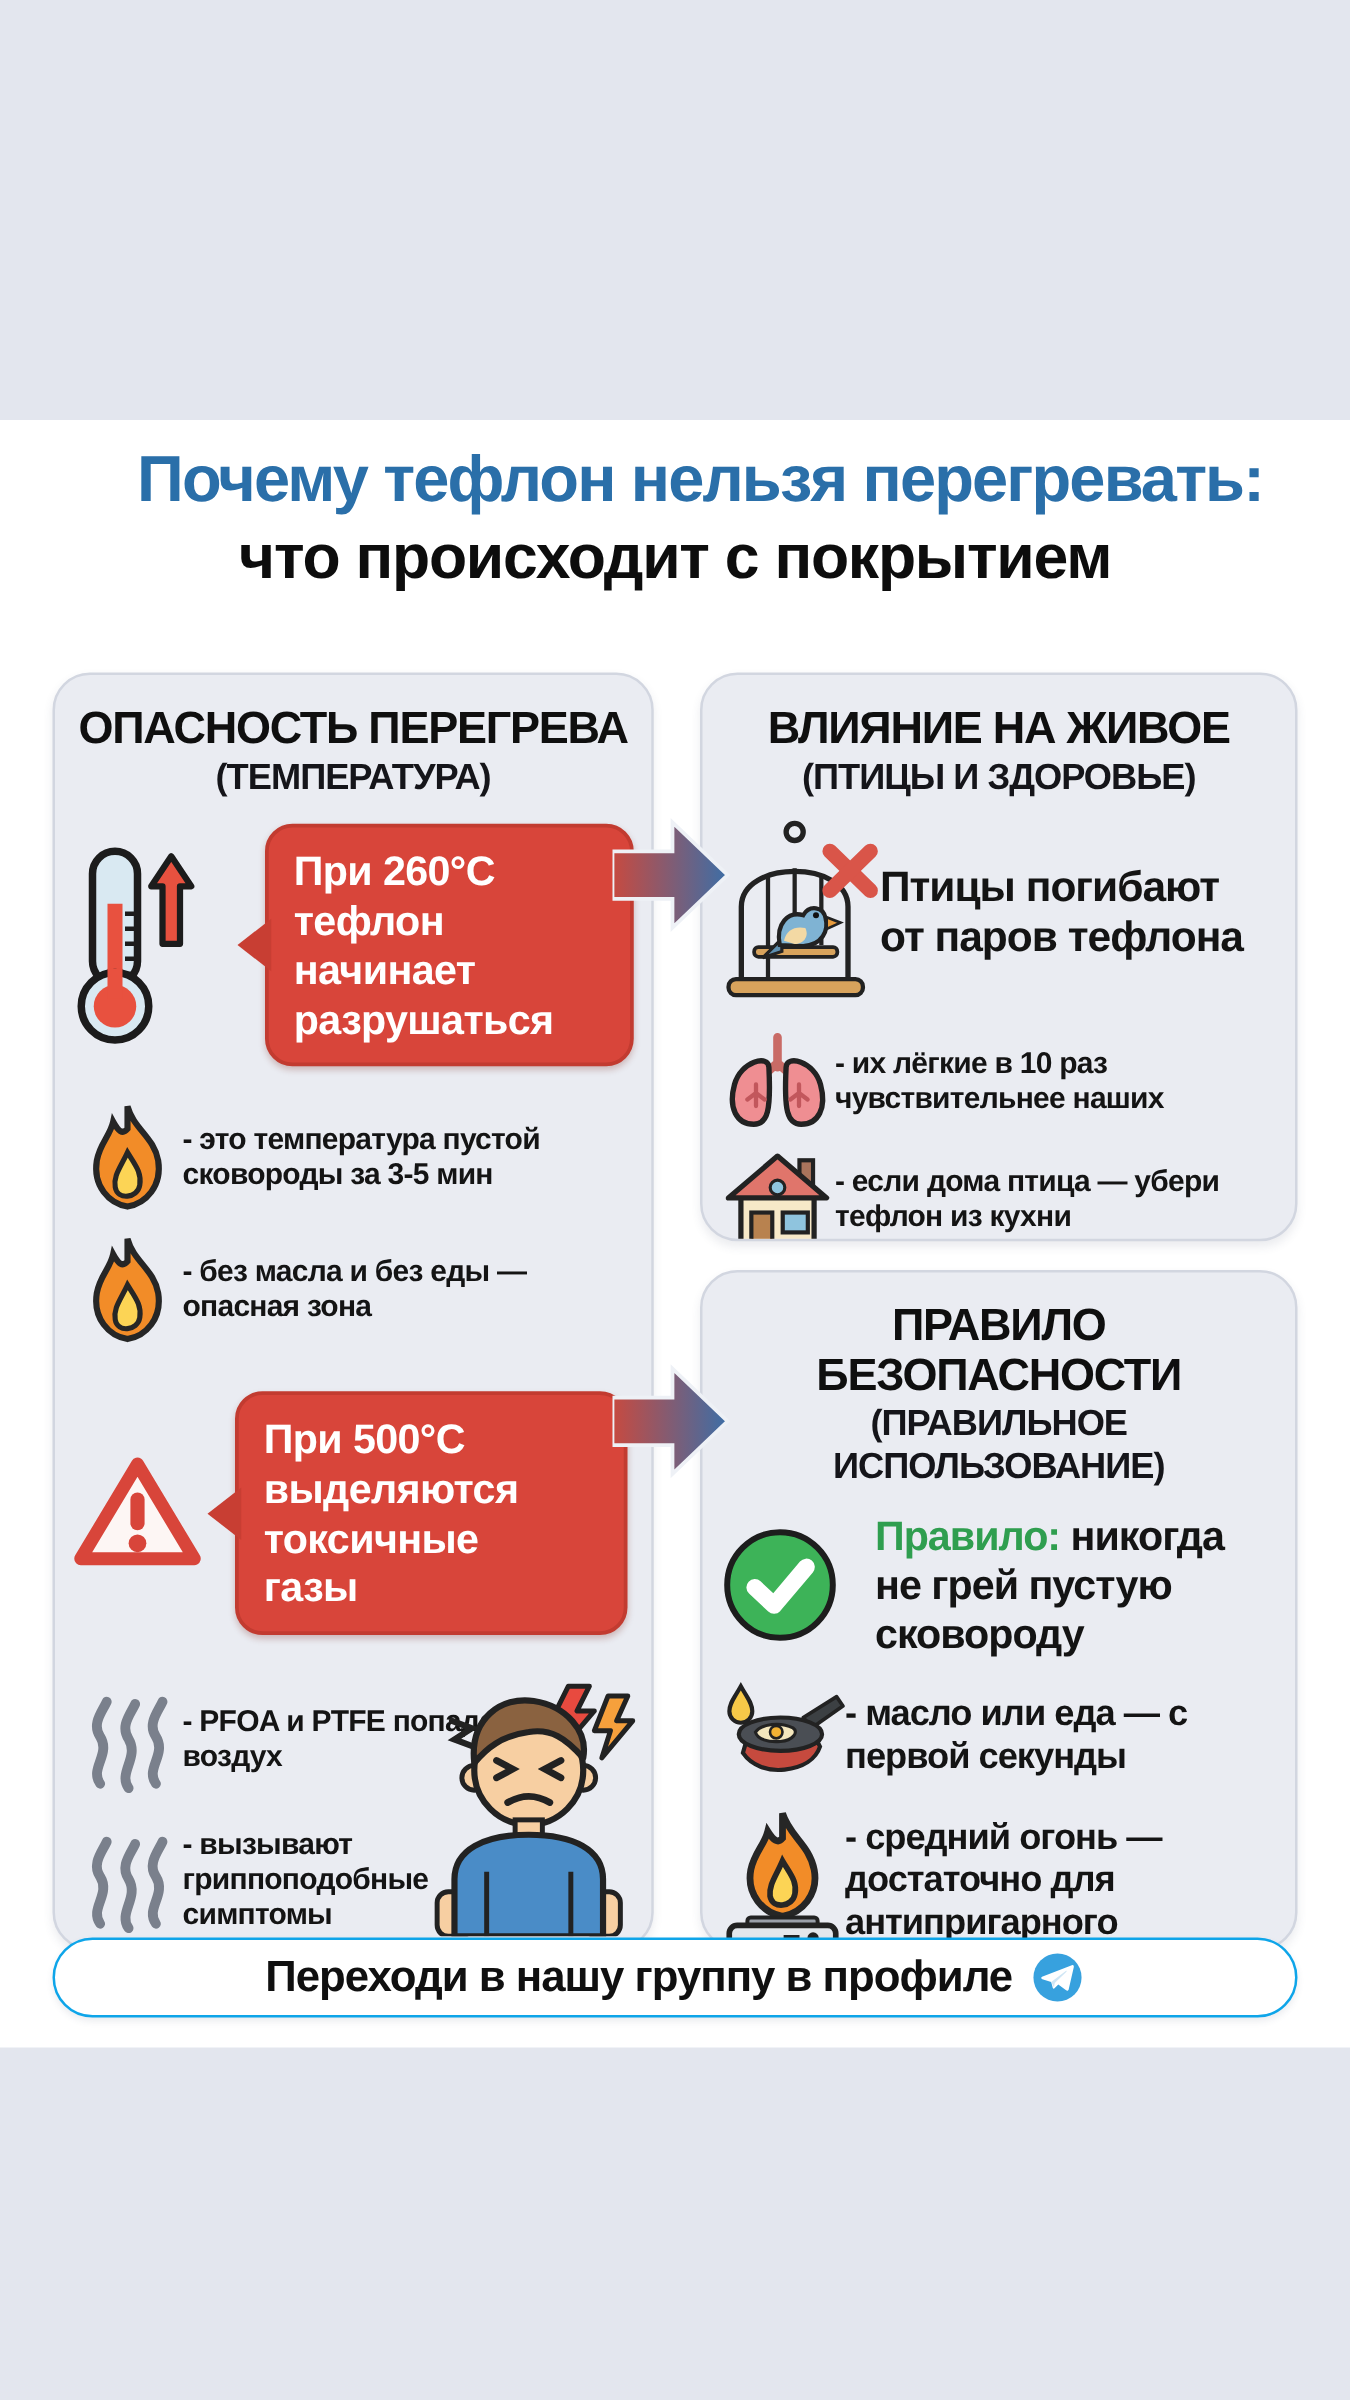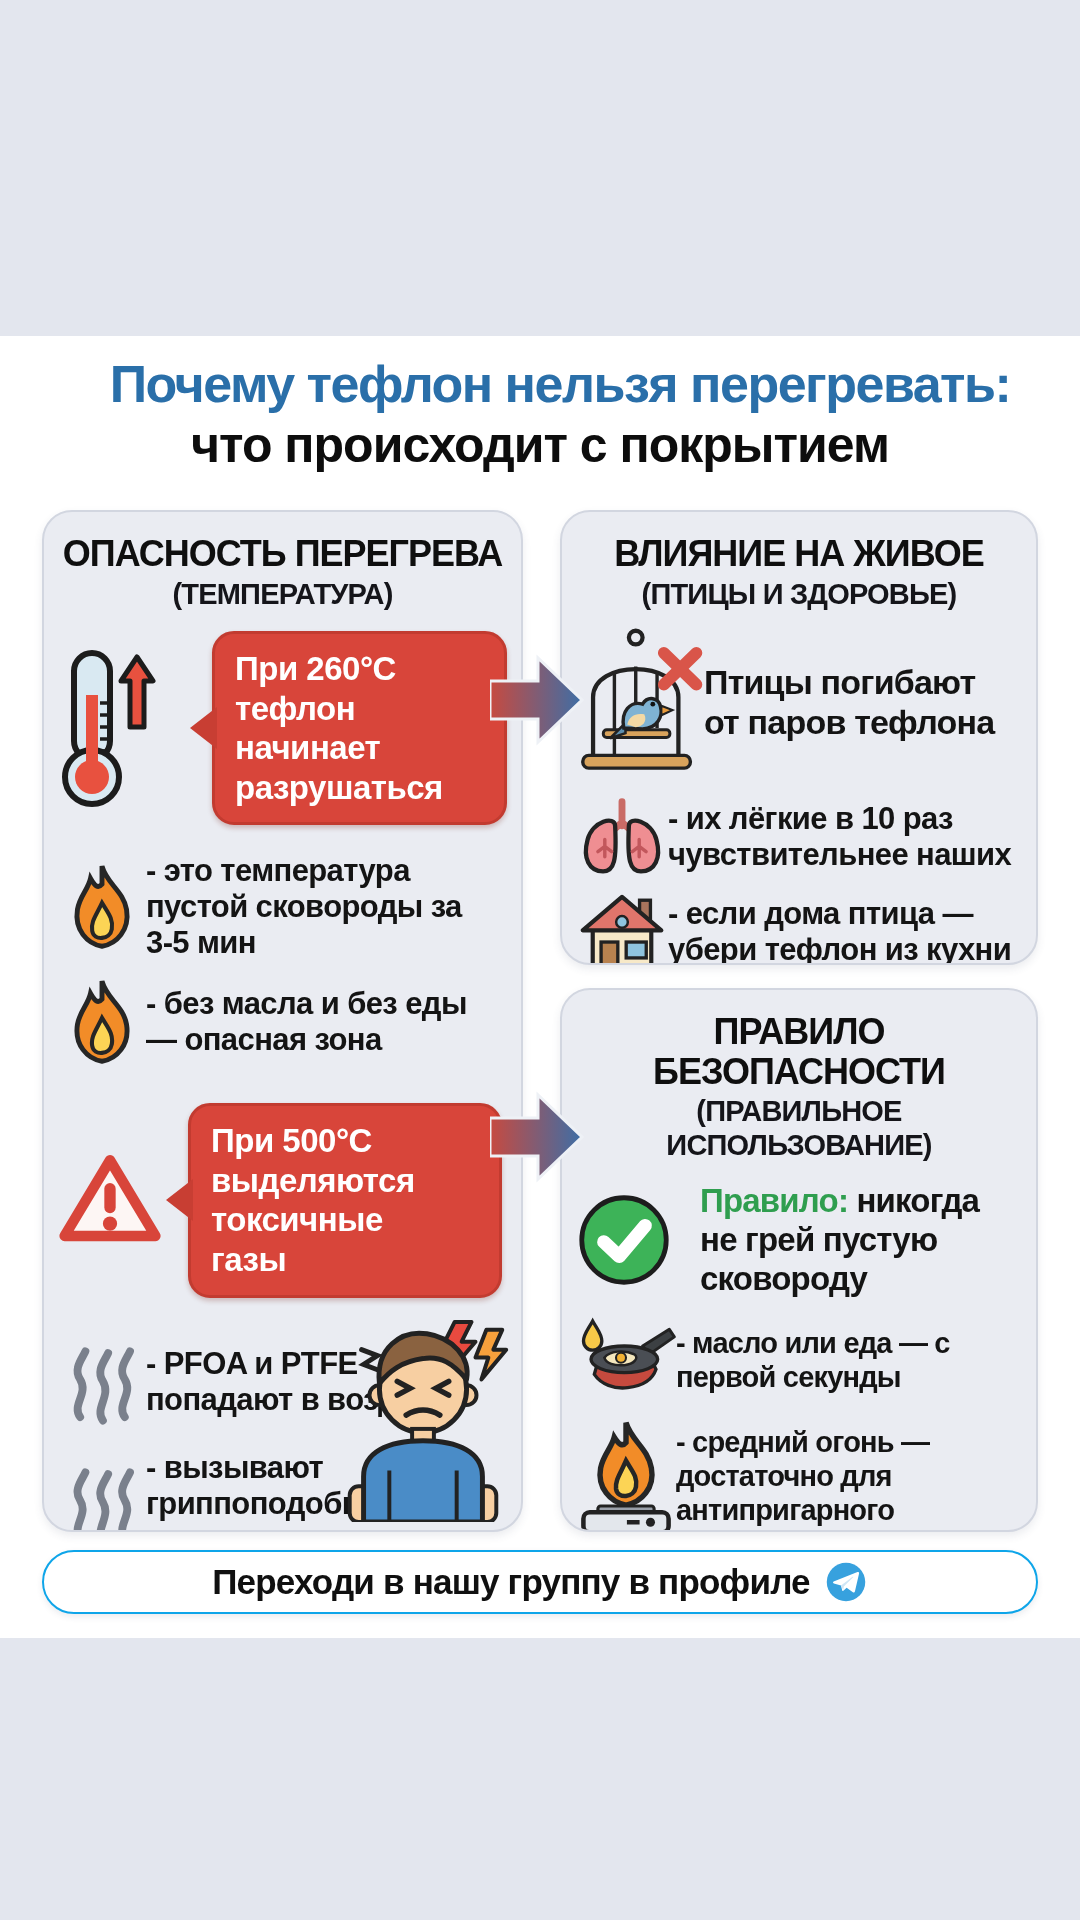--- a/index.html
+++ b/index.html
@@ -30,39 +30,40 @@
   }
   
   .card{
     position:absolute;
     background:#eaecf2;
     border:2px solid #d2d6e0;
     border-radius:30px;
     box-shadow:0 4px 8px rgba(60,70,100,0.10);
     box-sizing:border-box;
     overflow:hidden;
+    margin-top:28px;
   }
   #card-danger{left:42px;top:510px;width:481px;height:1022px;padding:0 14px;}
   #card-impact{left:560px;top:510px;width:478px;height:455px;padding:0 14px;}
   #card-rule{left:560px;top:988px;width:478px;height:544px;padding:0 14px;}
   .card-title{
     margin-top:22px;font-size:36px;font-weight:800;text-align:center;
     letter-spacing:-1px;color:#0f0f0f;line-height:1.1;
   }
   .card-sub{
     font-size:29px;font-weight:700;text-align:center;
     letter-spacing:-0.8px;color:#15151a;line-height:1.15;margin-top:4px;
   }
   #card-rule .card-sub{font-size:29px;}
   
   .row{display:flex;align-items:center;}
   .icon-box{flex:0 0 88px;display:flex;justify-content:center;align-items:center;}
   #card-impact .icon-box,#card-rule .icon-box{flex:0 0 92px;}
   .item-text{
-    font-weight:700;font-size:31px;line-height:1.16;letter-spacing:-0.6px;
+    font-weight:700;font-size:24px;line-height:1.16;letter-spacing:-0.6px;
     color:#141414;
   }
   #card-rule .item-text{font-size:29px;letter-spacing:-0.8px;}
   .lead-text{
     font-weight:800;font-size:34px;line-height:1.18;letter-spacing:-0.8px;
     max-width:300px;
   }
   .green{color:#2f9e4f;}
   
   .callout{

